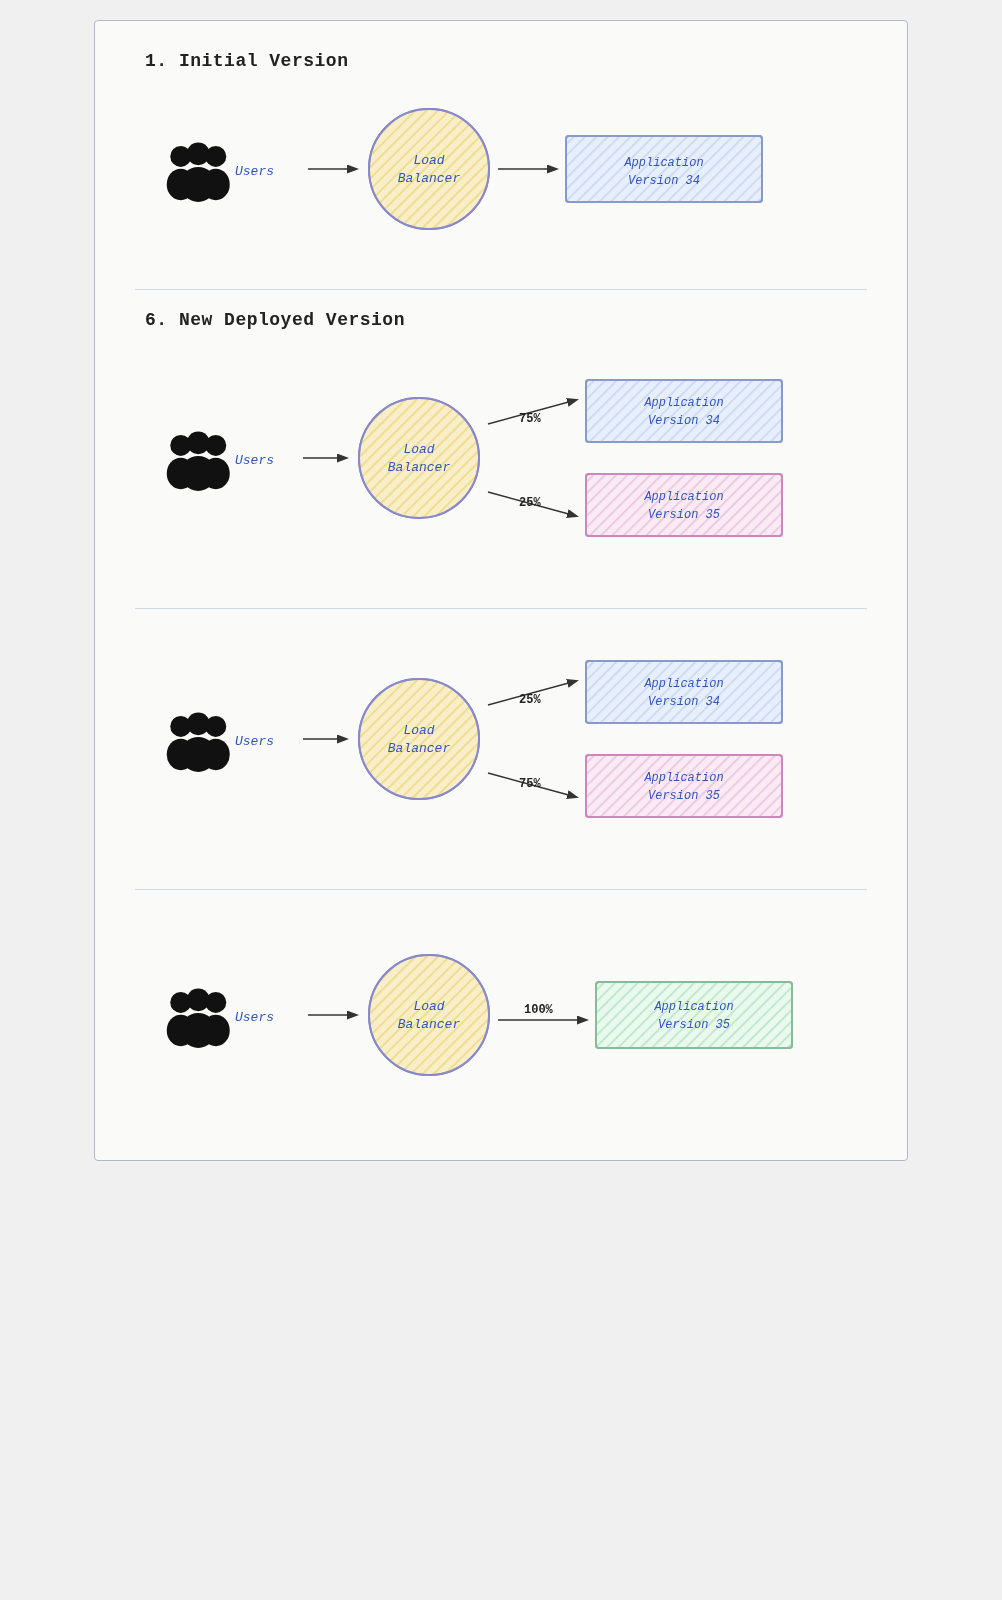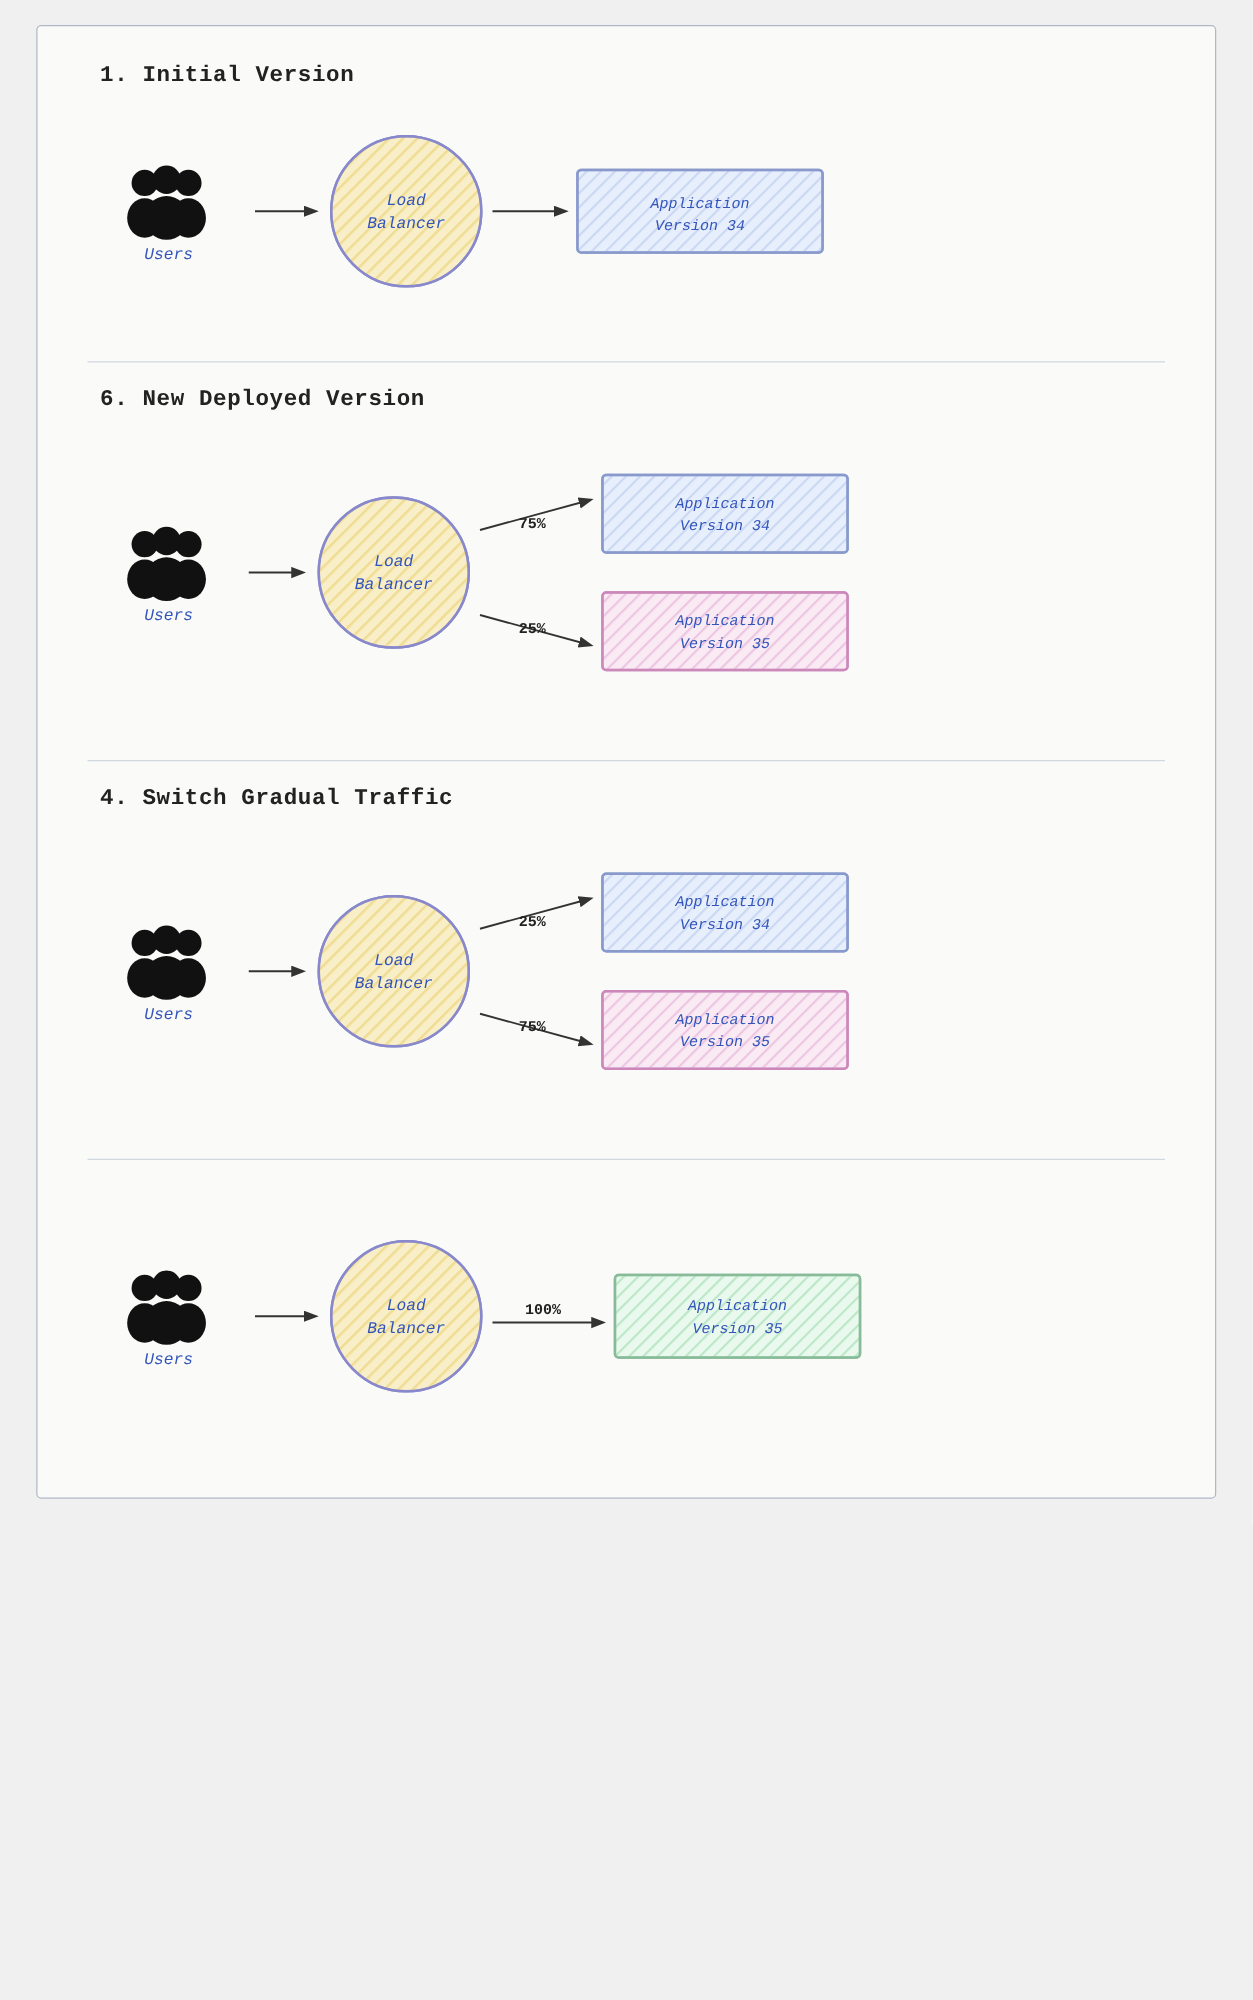--- a/index.html
+++ b/index.html
@@ -6,21 +6,21 @@
     body {
       background: #f0f0f0;
       font-family: 'Courier New', monospace;
       display: flex;
       justify-content: center;
       align-items: flex-start;
       min-height: 100vh;
       padding: 20px;
     }
     .page {
-      width: 944px;
+      width: 814px;
       background: #fafaf8;
       border: 1.5px solid #b0b8c8;
       border-radius: 4px;
       padding: 30px 40px;
       display: flex;
       flex-direction: column;
       gap: 0px;
     }
     .section {
       display: flex;
@@ -49,21 +49,21 @@
       display: flex;
       align-items: center;
       justify-content: flex-start;
       position: relative;
       height: 200px;
       padding-left: 30px;
     }
     
     .users-group {
       display: flex;
-      flex-direction: column;
+      flex-direction: row;
       align-items: center;
       margin-right: 30px;
       flex-shrink: 0;
     }
     .users-icon {
       width: 70px;
       height: 65px;
     }
     .users-label {
       font-family: 'Courier New', monospace;
@@ -245,21 +245,20 @@
             <text x="100" y="46" text-anchor="middle" font-family="'Courier New',monospace" font-size="12" fill="#3355bb" font-style="italic">Version 35</text>
           </svg>
         </div>
       </div>
     </div>
   </div>
 
   <div class="section-divider"></div>
 
   <div class="section">
-    <div class="section-title">4. Switch Gradual Traffic</div>
     <div class="diagram-split" style="height:220px;">
 
       <div class="users-group" style="margin-right:25px;">
         <svg class="users-icon" viewBox="0 0 80 70">
           <circle cx="18" cy="20" r="12" fill="#111"></circle>
           <ellipse cx="18" cy="52" rx="16" ry="18" fill="#111"></ellipse>
           <circle cx="58" cy="20" r="12" fill="#111"></circle>
           <ellipse cx="58" cy="52" rx="16" ry="18" fill="#111"></ellipse>
           <circle cx="38" cy="17" r="13" fill="#111"></circle>
           <ellipse cx="38" cy="52" rx="20" ry="20" fill="#111"></ellipse>

